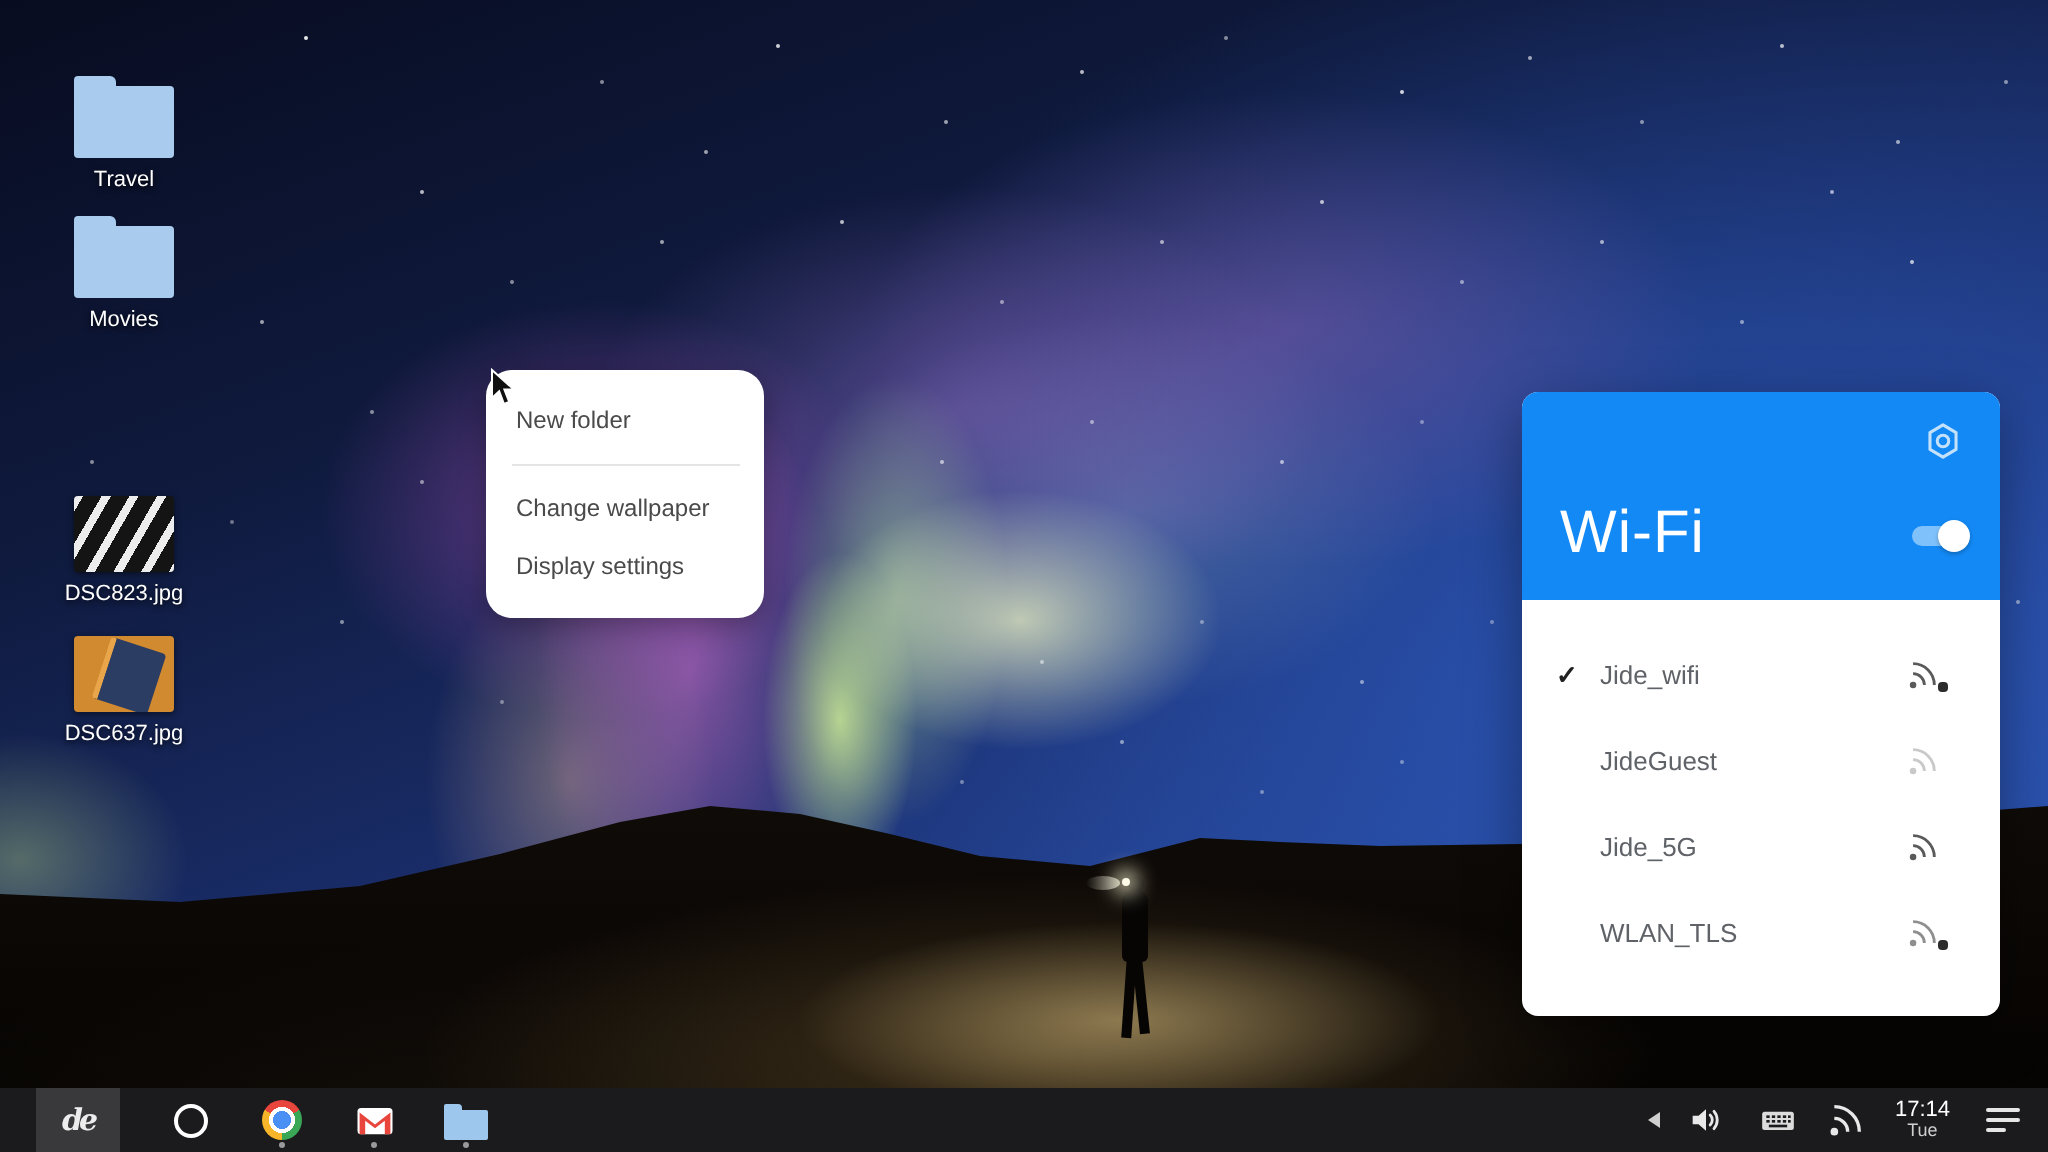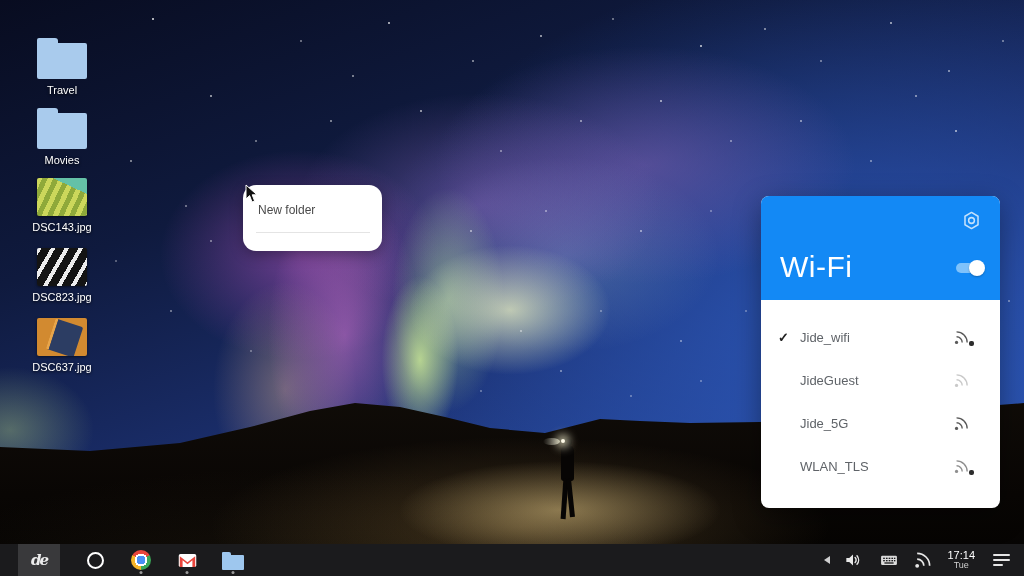--- a/index.html
+++ b/index.html
@@ -164,36 +164,34 @@
   </div>
 
   <div class="desk-item" style="top:36px">
     <div class="folder-glyph"></div>
     <div class="desk-label">Travel</div>
   </div>
   <div class="desk-item" style="top:106px">
     <div class="folder-glyph"></div>
     <div class="desk-label">Movies</div>
   </div>
-  <div class="desk-item" style="top:178px">
-    <div class="thumb thumb-143"></div>
-    <div class="desk-label">DSC143.jpg</div>
-  </div>
   <div class="desk-item" style="top:248px">
     <div class="thumb thumb-823"></div>
     <div class="desk-label">DSC823.jpg</div>
   </div>
   <div class="desk-item" style="top:318px">
     <div class="thumb thumb-637"></div>
     <div class="desk-label">DSC637.jpg</div>
   </div>
 
   <div class="context-menu">
     <div class="menu-item">New folder</div>
     <div class="menu-divider"></div>
+    <div class="menu-item">Change wallpaper</div>
+    <div class="menu-item">Display settings</div>
   </div>
 
   <svg class="cursor" viewBox="0 0 14 20">
     <path d="M1 1 L1 15 L4.6 11.6 L7 18 L9.6 17 L7.2 10.8 L12 10.8 Z" fill="#101010" stroke="#fff" stroke-width="1"></path>
   </svg>
 
   <div class="wifi-panel">
     <div class="wifi-header">
       <svg class="wifi-gear" viewBox="0 0 24 24">
         <path d="M12 3.6 L18.8 7.6 L18.8 16.4 L12 20.4 L5.2 16.4 L5.2 7.6 Z" fill="none" stroke="#ffffff" stroke-width="1.6" stroke-linejoin="round"></path>

